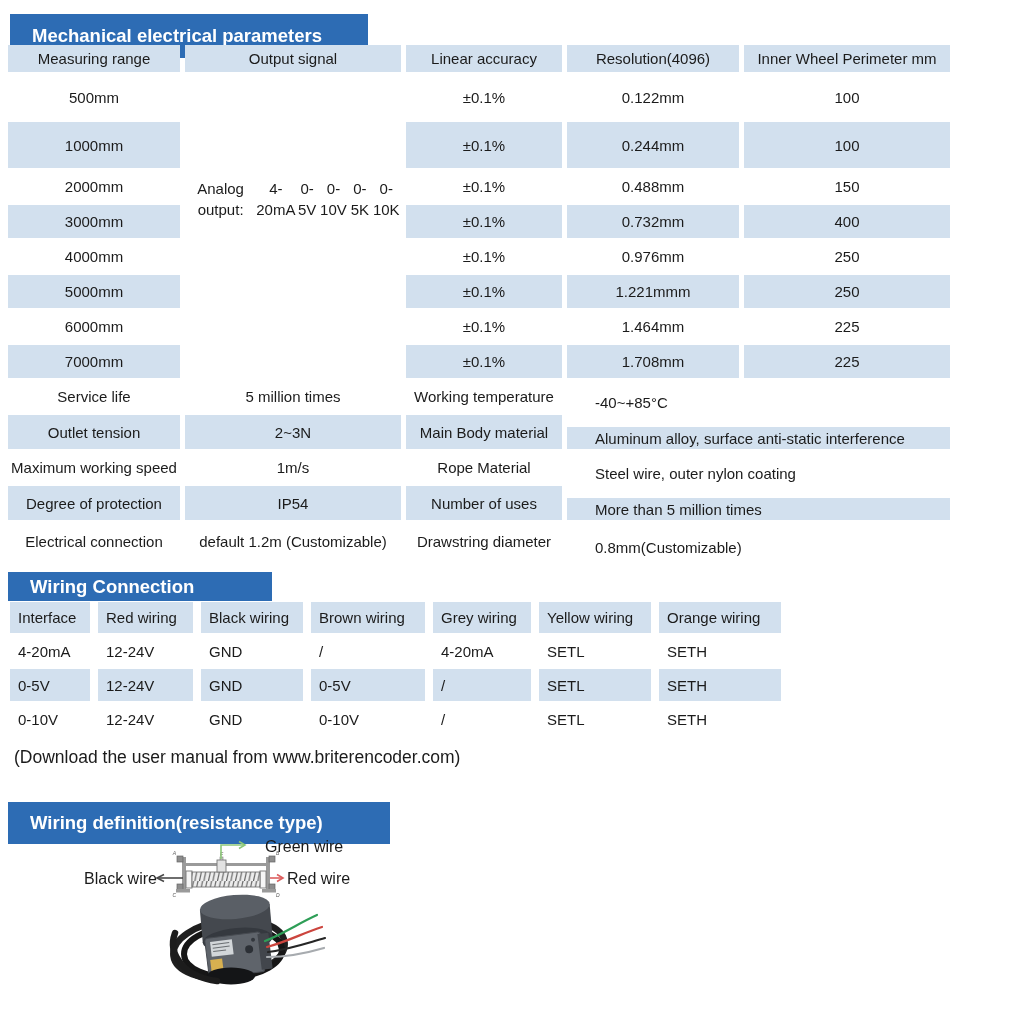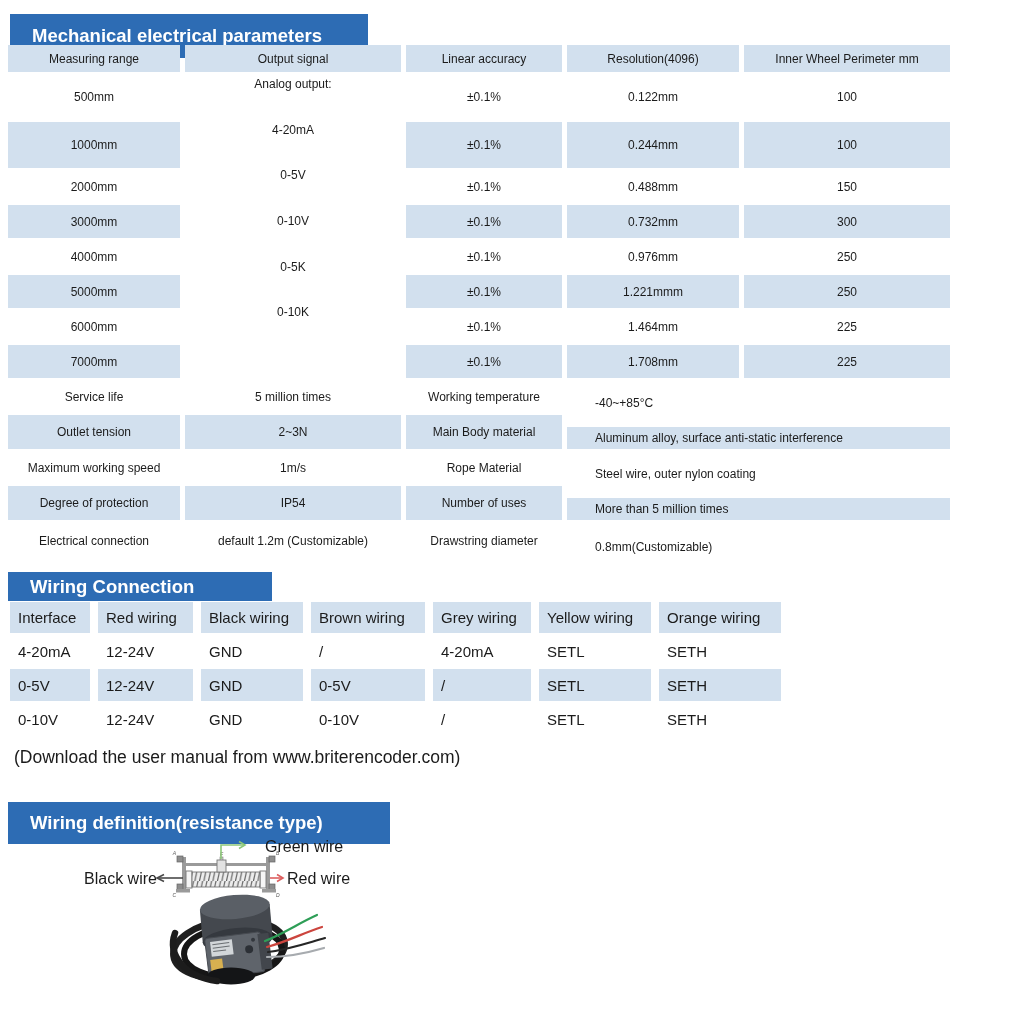--- a/index.html
+++ b/index.html
@@ -8,29 +8,29 @@
 
   .banner{position:absolute;background:#2d6cb4;color:#ffffff;font-weight:bold;font-size:18.5px;
           display:flex;align-items:center;padding-left:22px;box-sizing:border-box;}
   #banner-mech{left:10px;top:14px;width:358px;height:44px;}
   #banner-wiring{left:8px;top:572px;width:264px;height:29px;}
   #banner-res{left:8px;top:802px;width:382px;height:42px;}
 
   .mech-table{position:absolute;left:8px;top:45px;display:grid;
     grid-template-columns:172px 216px 156px 172px 206px;
     grid-template-rows:27px 46px 46px 33px 33px 33px 33px 33px 33px 33px 34px 33px 34px 38px;
-    gap:2px 5px;font-size:12px;}
+    gap:2px 5px;font-size:15px;}
   .cell{display:flex;align-items:center;justify-content:center;text-align:center;box-sizing:border-box;}
   .b{background:#d2e0ee;}
   .left{justify-content:flex-start;text-align:left;padding-left:28px;margin-top:12px;}
   .c1{grid-column:1}.c2{grid-column:2}.c3{grid-column:3}.c4{grid-column:4}.c5{grid-column:5}
   .c45{grid-column:4 / 6}
   .r1{grid-row:1}.r2{grid-row:2}.r3{grid-row:3}.r4{grid-row:4}.r5{grid-row:5}.r6{grid-row:6}.r7{grid-row:7}
   .r8{grid-row:8}.r9{grid-row:9}.r10{grid-row:10}.r11{grid-row:11}.r12{grid-row:12}.r13{grid-row:13}.r14{grid-row:14}
-  .out{grid-column:2;grid-row:2 / 10;display:flex;flex-direction:column;justify-content:space-between;align-items:center;
+  .out{grid-column:2;grid-row:2 / 10;display:flex;flex-direction:row;justify-content:center;align-items:center;
        padding-bottom:54px;line-height:21.5px;background:#fff;}
 
   .wiring-table{position:absolute;left:10px;top:602px;display:grid;
     grid-template-columns:80px 95px 102px 114px 98px 112px 122px;
     grid-template-rows:31px 32px 32px 32px;gap:2px 8px;font-size:15px;}
   .wcell{display:flex;align-items:center;padding-left:8px;box-sizing:border-box;}
 
   .note{position:absolute;left:14px;top:747px;font-size:17.5px;}
 
   .lbl{position:absolute;font-size:16px;}
@@ -78,21 +78,21 @@
     <div class="cell b c5 r3">100</div>
 
     <div class="cell c1 r4">2000mm</div>
     <div class="cell c3 r4">±0.1%</div>
     <div class="cell c4 r4">0.488mm</div>
     <div class="cell c5 r4">150</div>
 
     <div class="cell b c1 r5">3000mm</div>
     <div class="cell b c3 r5">±0.1%</div>
     <div class="cell b c4 r5">0.732mm</div>
-    <div class="cell b c5 r5">300</div>
+    <div class="cell b c5 r5">400</div>
 
     <div class="cell c1 r6">4000mm</div>
     <div class="cell c3 r6">±0.1%</div>
     <div class="cell c4 r6">0.976mm</div>
     <div class="cell c5 r6">250</div>
 
     <div class="cell b c1 r7">5000mm</div>
     <div class="cell b c3 r7">±0.1%</div>
     <div class="cell b c4 r7">1.221mmm</div>
     <div class="cell b c5 r7">250</div>

